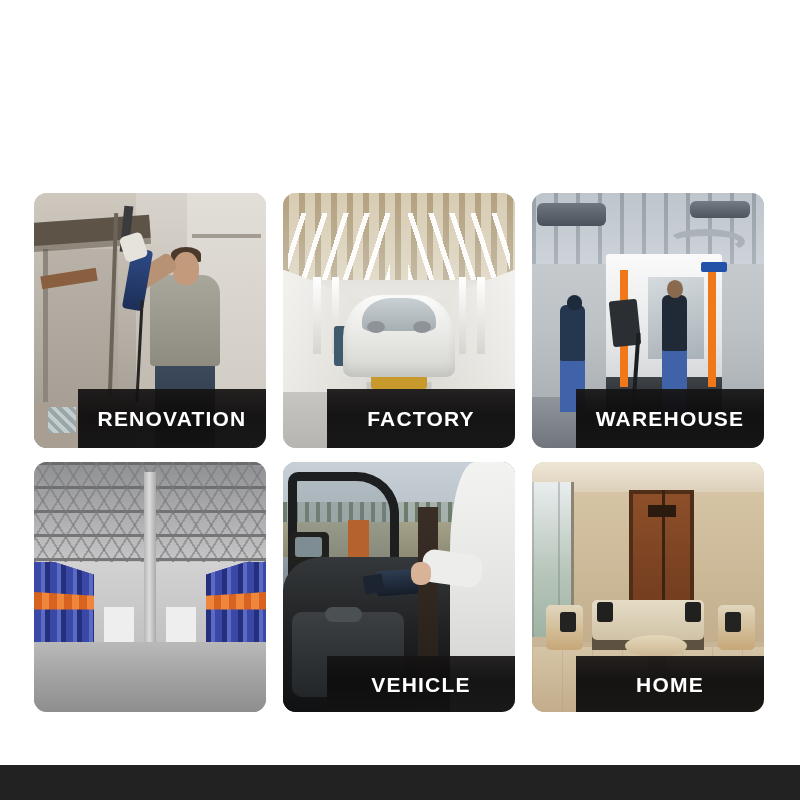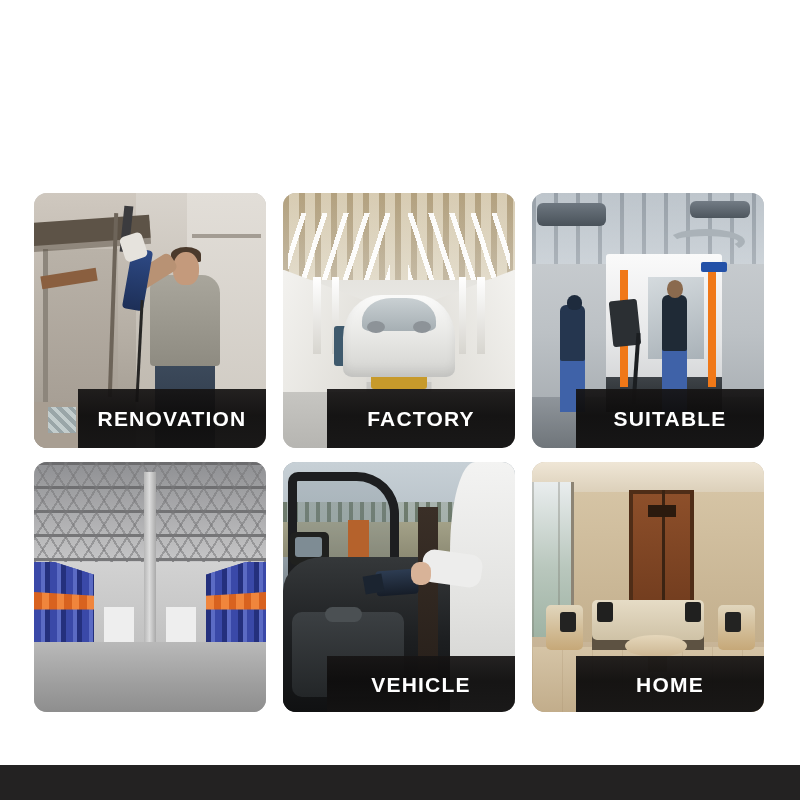--- a/index.html
+++ b/index.html
@@ -627,21 +627,21 @@
         <div class="ws-worker-a-legs"></div>
         <div class="ws-worker-a"></div>
         <div class="ws-worker-a-head"></div>
         <div class="ws-worker-b-legs"></div>
         <div class="ws-worker-b"></div>
         <div class="ws-worker-b-head"></div>
         <div class="ws-panel"></div>
         <div class="ws-hose"></div>
       </div>
       <div class="card-label-band">
-        <span class="card-label">SUITABLE</span>
+        <span class="card-label">WAREHOUSE</span>
       </div>
     </div>
 
     <div class="place-card row-2">
       <div class="card-photo scene-warehouse">
         <div class="wh-back-wall"></div>
         <div class="wh-truss"></div>
         <div class="wh-floor"></div>
         <div class="wh-rack-l"></div>
         <div class="wh-rack-l-orange"></div>

